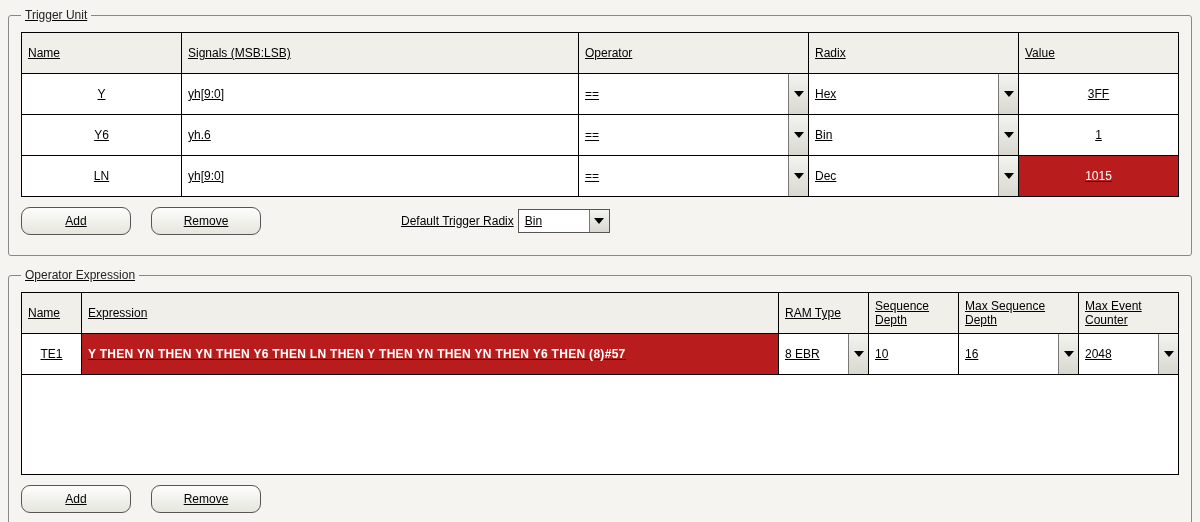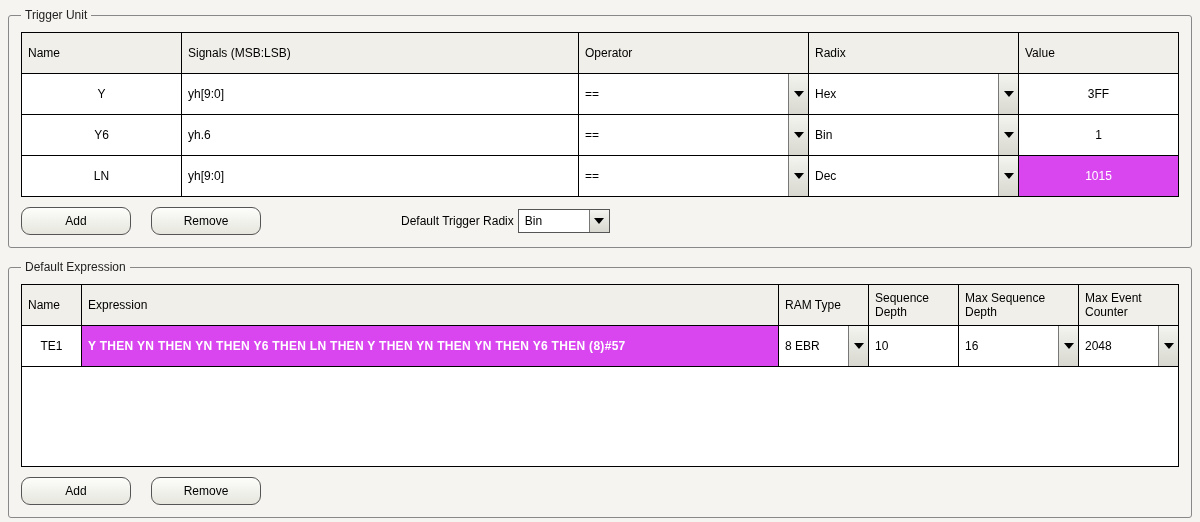--- a/index.html
+++ b/index.html
@@ -9,22 +9,23 @@
     font-family: Tahoma, Arial, sans-serif;
     font-size: 12px;
     background: #f5f4f0;
     color: #000;
     width: 1200px;
   }
   fieldset {
     border: 1px solid #888;
     border-radius: 3px;
     margin: 0 0 12px 0;
-    padding: 10px 12px 12px 12px;
+    padding: 10px 12px 20px 12px;
     background: #f5f4f0;
+    text-decoration: underline;
   }
   legend {
     padding: 0 4px;
     font-size: 12px;
     color: #222;
   }
   table {
     width: 100%;
     border-collapse: collapse;
     background: #fff;
@@ -65,21 +66,21 @@
     min-height: 22px;
     background: linear-gradient(#f4f4f0, #d8d8d0);
     border-left: 1px solid #777;
     display: flex;
     align-items: center;
     justify-content: center;
     cursor: pointer;
   }
   .combo-btn svg { width: 10px; height: 6px; }
   .inv {
-    background: #d946ef;
+    background: #b91c1c;
     color: #fff;
   }
   .btn-row {
     display: flex;
     align-items: center;
     gap: 20px;
     margin-top: 10px;
   }
   button.win {
     min-width: 110px;
@@ -229,21 +230,21 @@
             <svg viewBox="0 0 10 6">
               <path d="M0 0 L10 0 L5 6 Z" fill="#000"></path>
             </svg>
           </span>
       </div>
     </div>
   </div>
 </fieldset>
 
 <fieldset>
-  <legend>Default Expression</legend>
+  <legend>Operator Expression</legend>
 
   <table>
     <colgroup>
       <col style="width:60px">
       <col>
       <col style="width:90px">
       <col style="width:90px">
       <col style="width:120px">
       <col style="width:100px">
     </colgroup>

